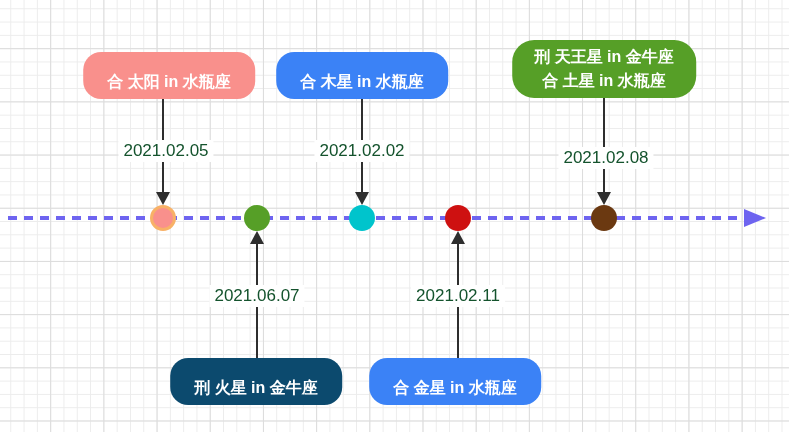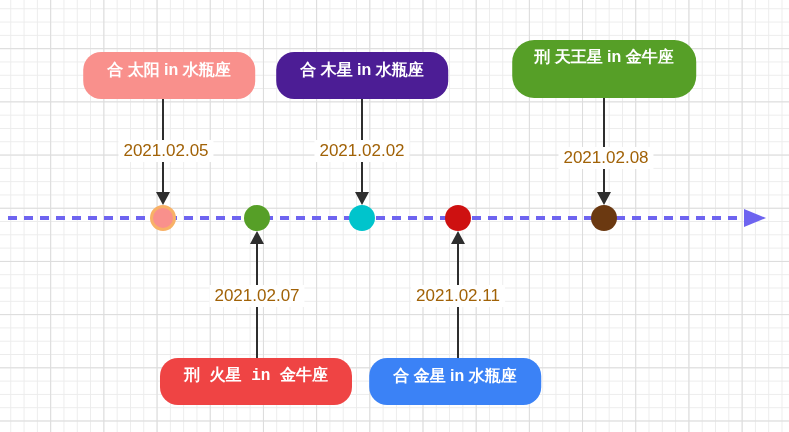--- a/index.html
+++ b/index.html
@@ -30,21 +30,21 @@
     border-left: 22px solid #6E64F0;
     border-top: 9px solid transparent;
     border-bottom: 9px solid transparent;
   }
 
   .event-box {
     position: absolute;
     transform: translateX(-50%);
     height: 47px;
     line-height: 36px;
-    padding: 0 24px;
+    padding: 12px 24px;
     border-radius: 18px;
     color: #ffffff;
     font-size: 16px;
     font-weight: bold;
     white-space: nowrap;
     text-align: center;
     z-index: 3;
   }
   .event-box.two-line {
     height: 58px;
@@ -74,21 +74,21 @@
   .connector .head.up {
     border-bottom: 13px solid #2e2e2e;
     border-left: 7px solid transparent;
     border-right: 7px solid transparent;
   }
 
   .date-label {
     position: absolute;
     transform: translateX(-50%);
     background: #ffffff;
-    color: #a16207;
+    color: #14532d;
     font-size: 17px;
     padding: 1px 5px;
     white-space: nowrap;
     z-index: 2;
   }
 
   .dot {
     position: absolute;
     width: 26px; height: 26px;
     border-radius: 50%;
@@ -103,45 +103,46 @@
 <div class="timeline-head"></div>
 
 <div class="event-box" style="left: 169px; top: 52px; background: rgb(249, 144, 140);">合 太阳 in 水瓶座</div>
 <div class="connector" style="left:163px; top:0;">
   <div class="line" style="top:88px; height:107px;"></div>
   <div class="head down" style="top:192px;"></div>
 </div>
 <div class="date-label" style="left:166px; top:140px;">2021.02.05</div>
 <div class="dot ringed" style="left: 150px; top: 205px; background: rgb(249, 144, 140); border-color: rgb(248, 177, 103);"></div>
 
-<div class="event-box" style="left: 256px; top: 358px; background: #ef4444; font-family: Liberation Mono, monospace;">刑 火星 in 金牛座</div>
+<div class="event-box" style="left: 256px; top: 358px; background: #0c4a6e;">刑 火星 in 金牛座</div>
 <div class="connector" style="left:257px; top:0;">
   <div class="line" style="top:242px; height:116px;"></div>
   <div class="head up" style="top:231px;"></div>
 </div>
-<div class="date-label" style="left:257px; top:285px;">2021.02.07</div>
+<div class="date-label" style="left:257px; top:285px;">2021.06.07</div>
 <div class="dot" style="left: 244px; top: 205px; background: rgb(86, 159, 39);"></div>
 
-<div class="event-box" style="left: 362px; top: 52px; background: #4c1d95;">合 木星 in 水瓶座</div>
+<div class="event-box" style="left: 362px; top: 52px; background: #3b82f6;">合 木星 in 水瓶座</div>
 <div class="connector" style="left:362px; top:0;">
   <div class="line" style="top:88px; height:107px;"></div>
   <div class="head down" style="top:192px;"></div>
 </div>
 <div class="date-label" style="left:362px; top:140px;">2021.02.02</div>
 <div class="dot" style="left: 349px; top: 205px; background: rgb(0, 196, 204);"></div>
 
 <div class="event-box" style="left: 455px; top: 358px; background: #3b82f6;">合 金星 in 水瓶座</div>
 <div class="connector" style="left:458px; top:0;">
   <div class="line" style="top:242px; height:116px;"></div>
   <div class="head up" style="top:231px;"></div>
 </div>
 <div class="date-label" style="left:458px; top:285px;text-align:center;">2021.02.11</div>
 <div class="dot" style="left: 445px; top: 205px; background: rgb(206, 17, 17);"></div>
 
 <div class="event-box two-line" style="left: 604px; top: 40px; background: rgb(86, 159, 39);">
   <span>刑 天王星 in 金牛座</span>
+  <span>合 土星 in 水瓶座</span>
 </div>
 <div class="connector" style="left:604px; top:0;">
   <div class="line" style="top:98px; height:97px;"></div>
   <div class="head down" style="top:192px;"></div>
 </div>
 <div class="date-label" style="left:606px; top:147px;">2021.02.08</div>
 <div class="dot" style="left: 591px; top: 205px; background: rgb(107, 57, 17);"></div>
 
 </body></html>

